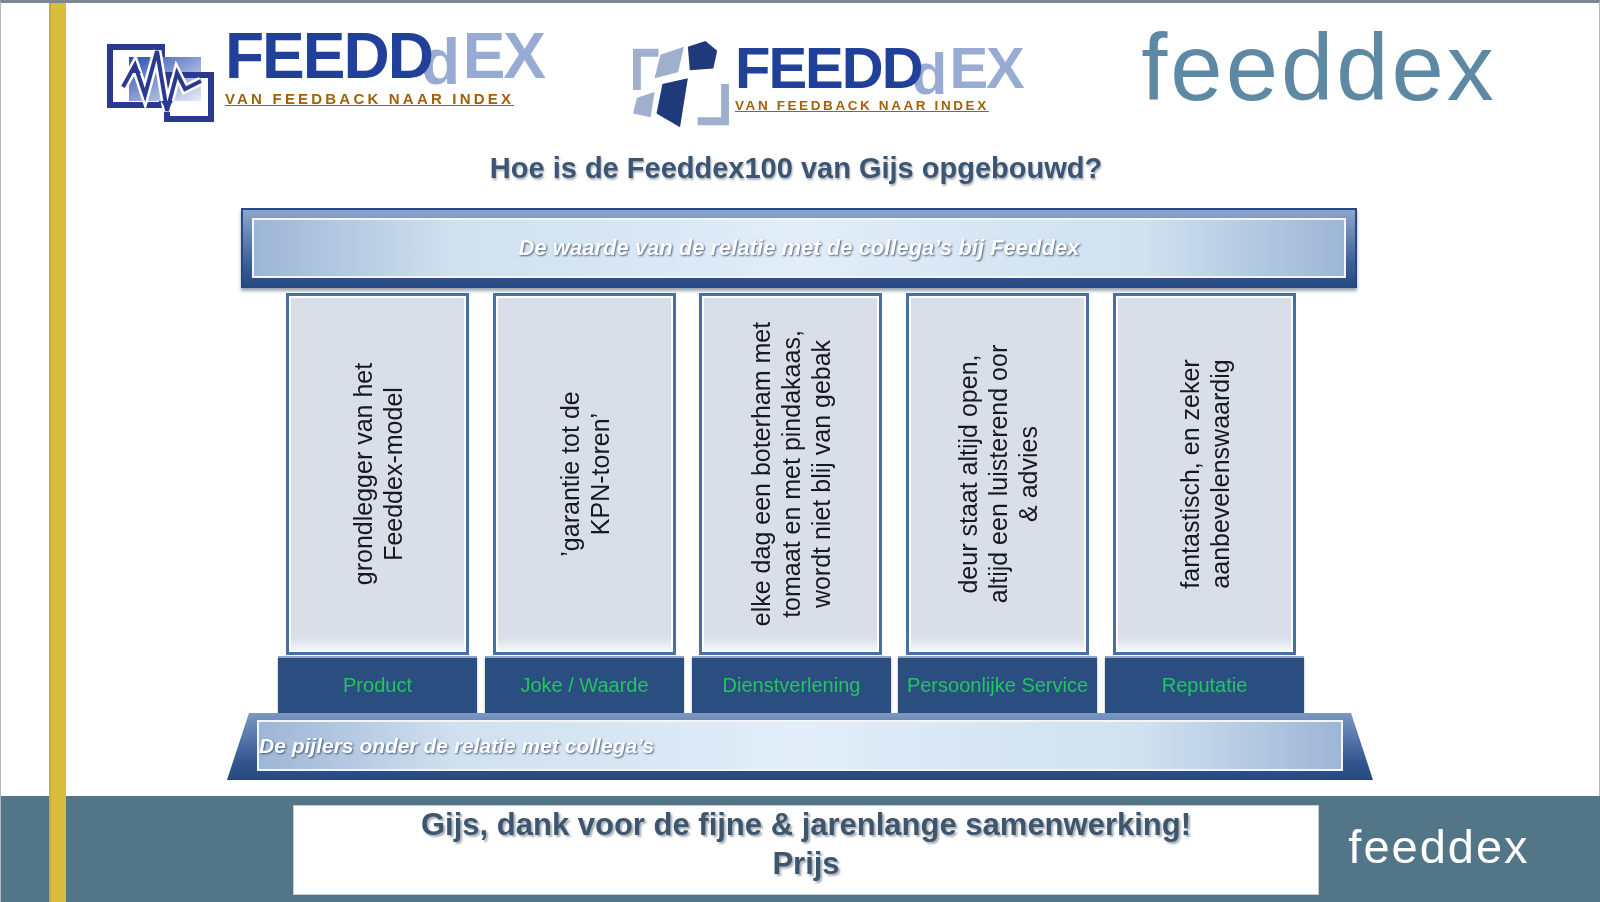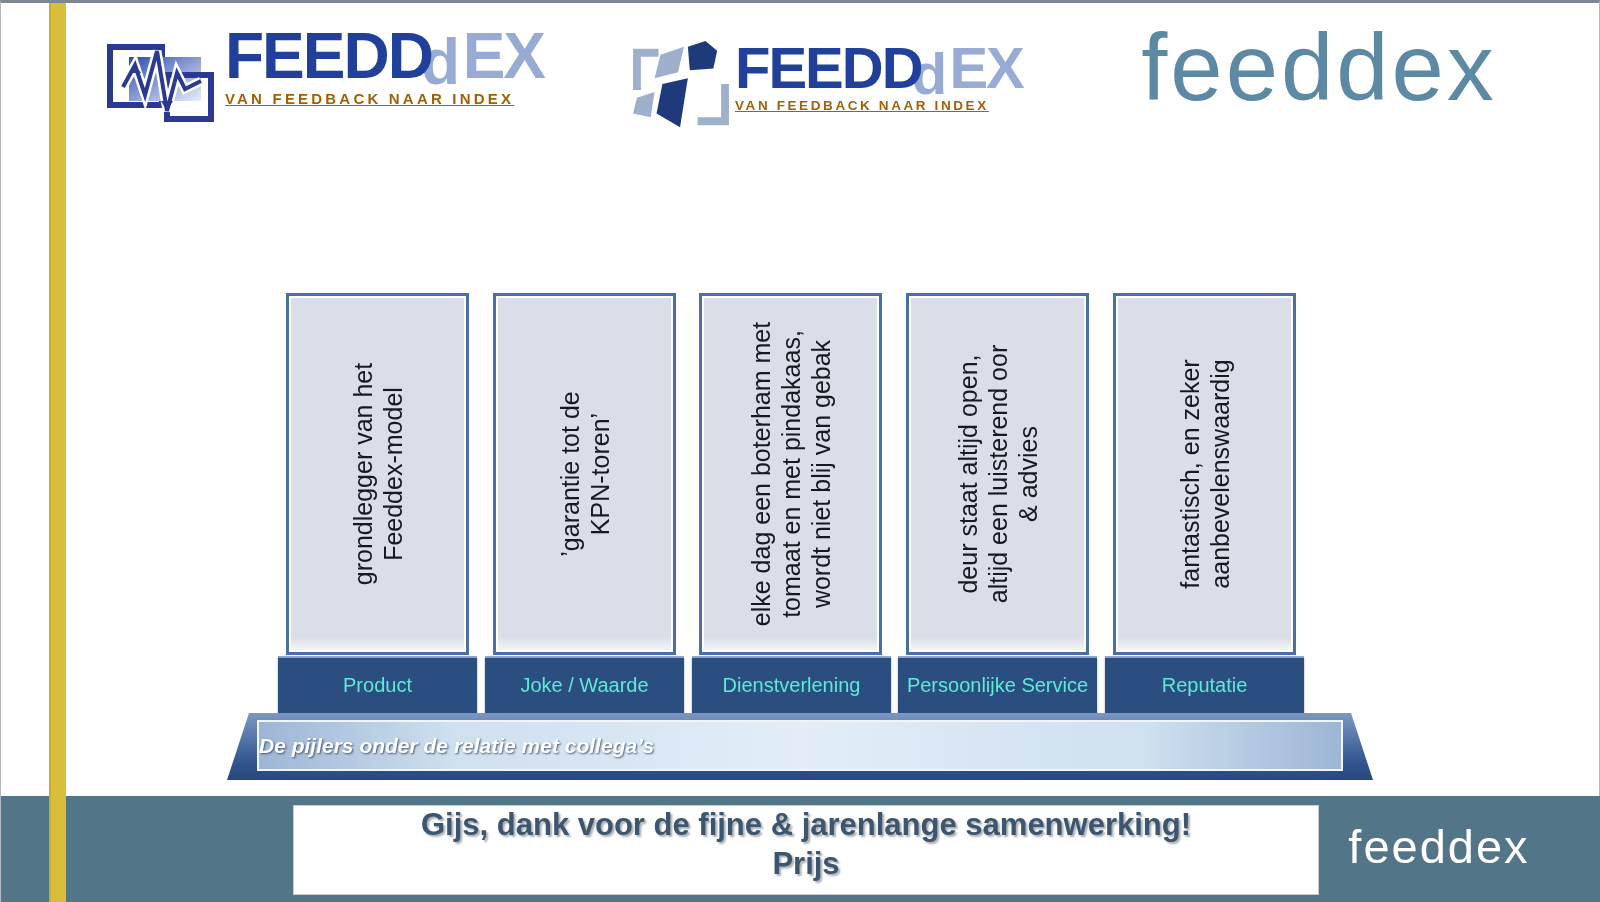--- a/index.html
+++ b/index.html
@@ -49,21 +49,21 @@
   .pillar:after{content:"";position:absolute;left:2px;right:2px;bottom:2px;height:13px;
     background:linear-gradient(to bottom,rgba(255,255,255,0),#f3f5f8);}
   .pillar-quote{position:absolute;left:50%;top:50%;width:348px;
     transform:translate(-50%,-50%) rotate(-90deg);
     text-align:center;white-space:pre;font-size:25px;line-height:1.2;color:#16191d;}
   .p1{left:285px;}.p2{left:492px;}.p3{left:698px;}.p4{left:905px;}.p5{left:1112px;}
 
   .pillar-label{position:absolute;top:653px;width:199px;height:57px;background:#2a4e80;
     border-top:2px solid #8fa6c6;box-sizing:border-box;
     display:flex;align-items:center;justify-content:center;
-    color:#5eead4;font-size:20px;box-shadow:0 2px 2px rgba(30,45,70,.4);}
+    color:#22c55e;font-size:20px;box-shadow:0 2px 2px rgba(30,45,70,.4);}
   .l1{left:277px;}.l2{left:484px;}.l3{left:691px;}.l4{left:897px;}.l5{left:1104px;}
 
   .banner-bottom{position:absolute;left:226px;top:710px;width:1146px;height:67px;
     background:linear-gradient(to bottom,#7b97c2,#31548f 75%,#27497e);
     clip-path:polygon(22px 0,calc(100% - 22px) 0,100% 100%,0 100%);}
   .banner-bottom-inner{position:absolute;left:30px;right:30px;top:7px;bottom:9px;
     border:2px solid #f2f5fa;
     background:linear-gradient(to right,#9db6d6,#cfe0ef 18%,#e2edf9 50%,#cfe0ef 82%,#9db6d6);
     display:flex;align-items:center;justify-content:flex-start;}
   .banner-bottom .banner-text{font-size:21px;}
@@ -124,21 +124,27 @@
     <div class="logo-textblock">
       <div class="logo-word">
         <span class="w-dark">FEED</span><span class="dd"><span class="d-light">d</span><span class="d-dark">D</span></span><span class="w-light">EX</span>
       </div>
       <div class="logo-tagline">VAN FEEDBACK NAAR INDEX</div>
     </div>
   </div>
 
   <div class="logo3">feeddex</div>
 
+  <div class="page-title">Hoe is de Feeddex100 van Gijs opgebouwd?</div>
 
+  <div class="banner-top">
+    <div class="banner-top-inner">
+      <span class="banner-text">De waarde van de relatie met de collega’s bij Feeddex</span>
+    </div>
+  </div>
 
   <div class="pillar p1">
     <div class="pillar-quote">grondlegger van het
 Feeddex-model</div>
   </div>
   <div class="pillar p2">
     <div class="pillar-quote">’garantie tot de
 KPN-toren’</div>
   </div>
   <div class="pillar p3">

